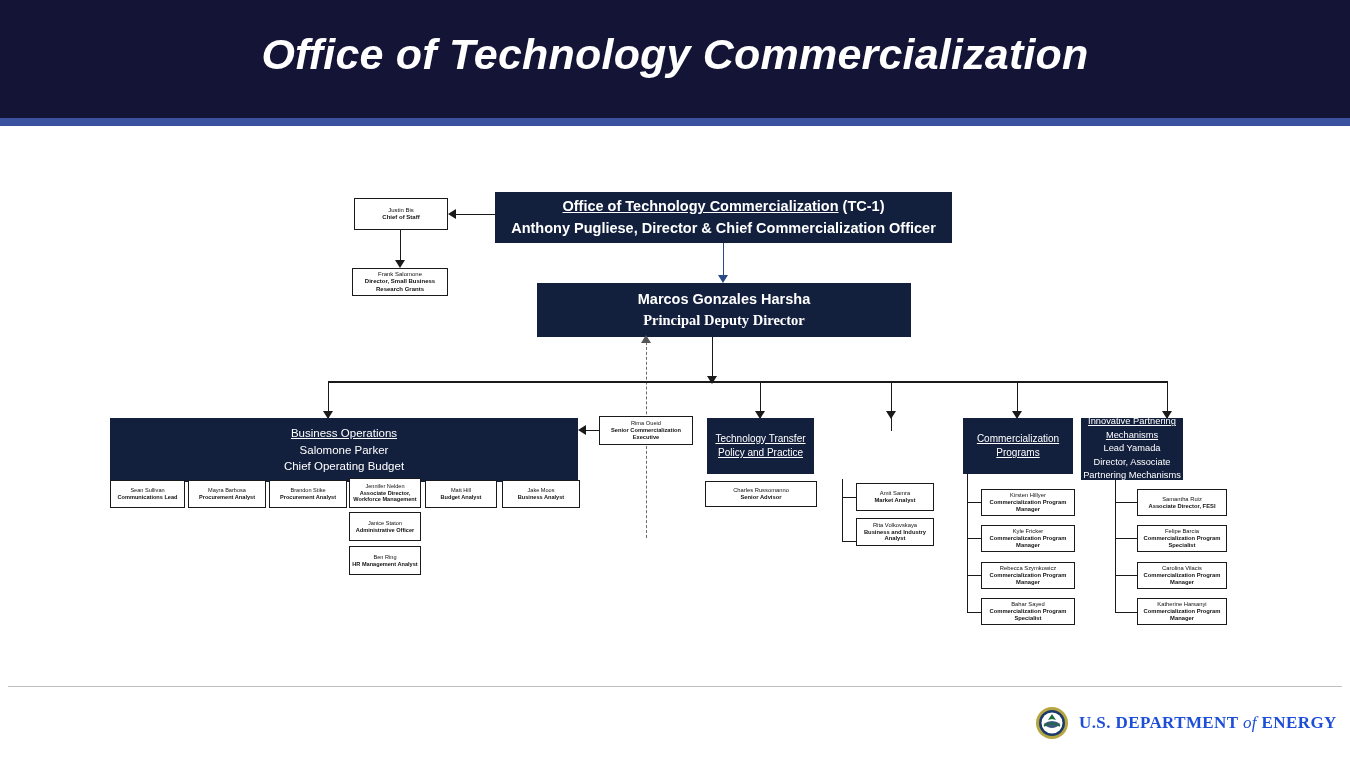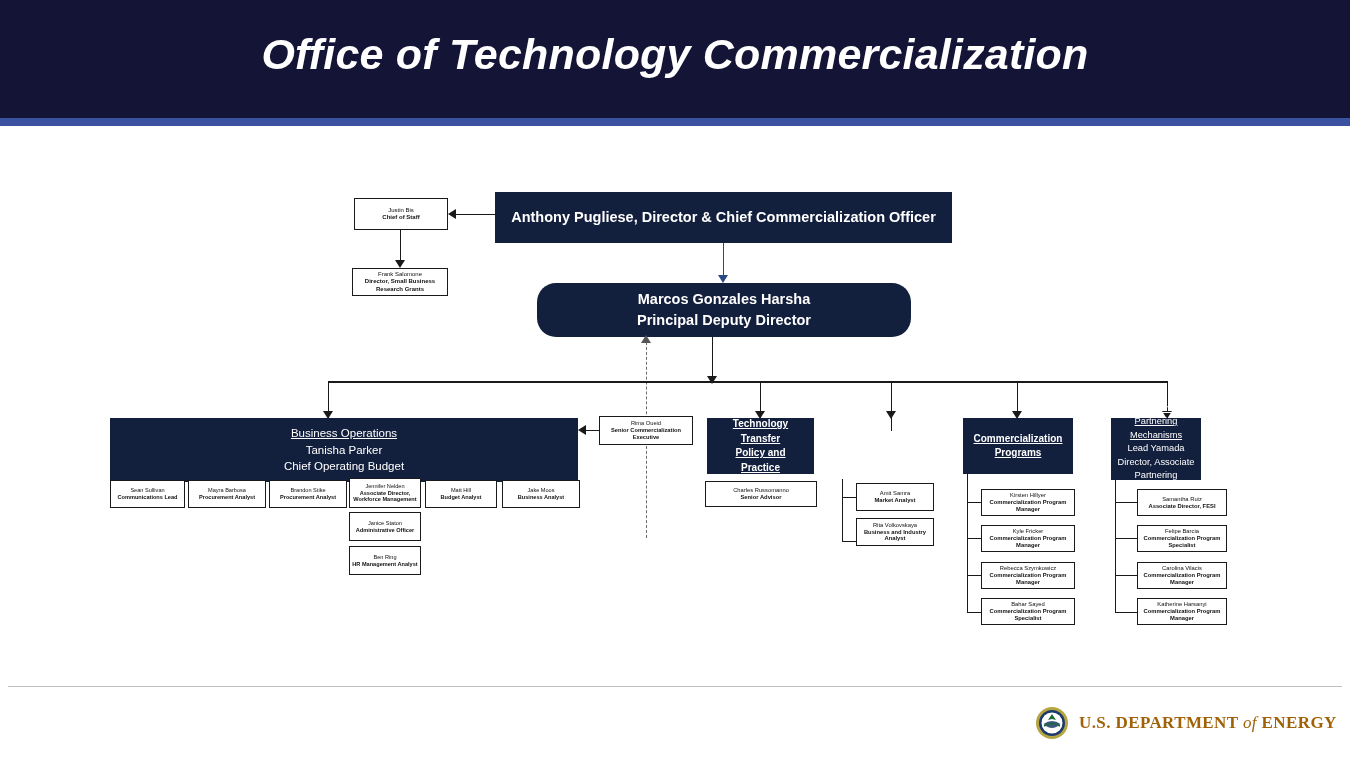--- a/index.html
+++ b/index.html
@@ -84,57 +84,60 @@
   .footer-rule {
     position:absolute; left:8px; top:686px; width:1334px; height:1px;
     background:#bfbfbf;
   }
   .doe {
     position:absolute; left:1035px; top:706px;
     display:flex; align-items:center; gap:10px;
   }
   .doe-seal { width:34px; height:34px; position:relative; }
   .doe-text {
-    color:#a16207; font-size:17px; font-weight:bold;
+    color:#1d4ed8; font-size:17px; font-weight:bold;
     font-family:"Liberation Serif", serif; letter-spacing:0.4px;
   }
   .doe-text .of { font-style:italic; font-weight:normal; }
 </style>
 </head>
 <body>
 
 <div class="banner">
   <div class="banner-title">Office of Technology Commercialization</div>
 </div>
 <div class="banner-rule"></div>
 
 <div class="canvas">
 
   <div class="navy" style="left:495px; top:66px; width:457px; height:51px; font-size:14.5px;">
+    <div style="font-weight:bold;">
+      <span class="ttl">Office of Technology Commercialization</span><span> (TC-1)</span>
+    </div>
     <div style="font-weight:bold;">Anthony Pugliese, Director &amp; Chief Commercialization Officer</div>
   </div>
 
   <div class="wbox" style="left:354px; top:72px; width:94px; height:32px; font-size:6px;">
     <div class="nm">Justin Bis</div>
     <div class="rl">Chief of Staff</div>
   </div>
 
   <div class="ln lnh" style="left:456px; top:88px; width:39px;"></div>
   <div class="arrow arrow-l" style="left:448px; top:83px;"></div>
 
   <div class="wbox" style="left:352px; top:142px; width:96px; height:28px; font-size:6px; padding:0 2px;">
     <div class="nm">Frank Salomone</div>
     <div class="rl">Director, Small Business Research Grants</div>
   </div>
   <div class="ln lnv" style="left:400px; top:104px; height:30px;"></div>
   <div class="arrow arrow-d" style="left:395px; top:134px;"></div>
 
-  <div class="navy" style="left:537px; top:157px; width:374px; height:54px; font-size:14.5px;border-radius:19px;">
+  <div class="navy" style="left:537px; top:157px; width:374px; height:54px; font-size:14.5px;">
     <div style="font-weight:bold;">Marcos Gonzales Harsha</div>
-    <div style="font-weight:bold;">Principal Deputy Director</div>
+    <div style="font-weight:bold;font-family:Liberation Serif, serif;">Principal Deputy Director</div>
   </div>
   <div class="ln lnv lnblue" style="left:723px; top:117px; height:32px;"></div>
   <div class="arrow arrow-db" style="left:718px; top:149px;"></div>
 
   <div class="ln lnv" style="left:712px; top:211px; height:42px;"></div>
   <div class="arrow arrow-d" style="left:707px; top:250px;"></div>
 
   <div class="dash" style="left:646px; top:216px; height:196px;"></div>
   <div class="arrow arrow-u" style="left:641px; top:209px;"></div>
 
@@ -158,21 +161,21 @@
   <div class="wbox" style="left:599px; top:290px; width:94px; height:29px; font-size:5.7px; padding:0 1px;">
     <div class="nm">Rima Oueid</div>
     <div class="rl">Senior Commercialization Executive</div>
   </div>
 
   <div class="ln lnh" style="left:586px; top:304px; width:14px;"></div>
   <div class="arrow arrow-l" style="left:578px; top:299px;"></div>
 
   <div class="navy" style="left:110px; top:292px; width:468px; height:64px; font-size:11.5px;">
     <div class="ttl">Business Operations</div>
-    <div>Tanisha Parker</div>
+    <div>Salomone Parker</div>
     <div>Chief Operating Budget</div>
   </div>
 
   <div class="wbox" style="left:110px; top:354px; width:75px; height:28px; font-size:5.6px;">
     <div class="nm">Sean Sullivan</div>
     <div class="rl">Communications Lead</div>
   </div>
   <div class="wbox" style="left:188px; top:354px; width:78px; height:28px; font-size:5.6px;">
     <div class="nm">Mayra Barbosa</div>
     <div class="rl">Procurement Analyst</div>
@@ -197,41 +200,41 @@
   <div class="wbox" style="left:349px; top:386px; width:72px; height:29px; font-size:5.6px;">
     <div class="nm">Janice Staton</div>
     <div class="rl">Administrative Officer</div>
   </div>
   <div class="wbox" style="left:349px; top:420px; width:72px; height:29px; font-size:5.6px;">
     <div class="nm">Ben Ring</div>
     <div class="rl">HR Management Analyst</div>
   </div>
 
   <div class="navy" style="left:707px; top:292px; width:107px; height:56px; font-size:10px;">
-    <div class="ttl" style="padding:0 20px;font-weight:bold;">Technology Transfer Policy and Practice</div>
+    <div class="ttl" style="padding:0 0;">Technology Transfer Policy and Practice</div>
   </div>
   <div class="wbox" style="left:705px; top:355px; width:112px; height:26px; font-size:5.8px;">
     <div class="nm">Charles Russomanno</div>
     <div class="rl">Senior Advisor</div>
   </div>
 
   <div class="ln lnv" style="left:842px; top:353px; height:62px;"></div>
   <div class="ln lnh" style="left:842px; top:371px; width:15px;"></div>
   <div class="ln lnh" style="left:842px; top:415px; width:15px;"></div>
   <div class="wbox" style="left:856px; top:357px; width:78px; height:28px; font-size:5.8px;">
     <div class="nm">Amit Samra</div>
     <div class="rl">Market Analyst</div>
   </div>
   <div class="wbox" style="left:856px; top:392px; width:78px; height:28px; font-size:5.8px;">
     <div class="nm">Rita Volkovskaya</div>
     <div class="rl">Business and Industry Analyst</div>
   </div>
 
   <div class="navy" style="left:963px; top:292px; width:110px; height:56px; font-size:10px;">
-    <div class="ttl" style="padding:0 4px;font-weight:bold;">Commercialization Programs</div>
+    <div class="ttl" style="padding:0 4px;">Commercialization Programs</div>
   </div>
   <div class="ln lnv" style="left:967px; top:348px; height:138px;"></div>
   <div class="ln lnh" style="left:967px; top:376px; width:15px;"></div>
   <div class="ln lnh" style="left:967px; top:412px; width:15px;"></div>
   <div class="ln lnh" style="left:967px; top:449px; width:15px;"></div>
   <div class="ln lnh" style="left:967px; top:486px; width:15px;"></div>
   <div class="wbox" style="left:981px; top:363px; width:94px; height:27px; font-size:5.8px;">
     <div class="nm">Kirsten Hillyer</div>
     <div class="rl">Commercialization Program Manager</div>
   </div>
@@ -241,21 +244,21 @@
   </div>
   <div class="wbox" style="left:981px; top:436px; width:94px; height:27px; font-size:5.8px;">
     <div class="nm">Rebecca Szymkowicz</div>
     <div class="rl">Commercialization Program Manager</div>
   </div>
   <div class="wbox" style="left:981px; top:472px; width:94px; height:27px; font-size:5.8px;">
     <div class="nm">Bahar Sayed</div>
     <div class="rl">Commercialization Program Specialist</div>
   </div>
 
-  <div class="navy" style="left:1111px; top:292px; width:90px; height:62px; font-size:9.3px;">
+  <div class="navy" style="left:1081px; top:292px; width:102px; height:62px; font-size:9.3px;">
     <div class="ttl" style="padding:0 2px;">Innovative Partnering Mechanisms</div>
     <div>Lead Yamada</div>
     <div>Director, Associate Partnering Mechanisms</div>
   </div>
   <div class="ln lnv" style="left:1115px; top:354px; height:132px;"></div>
   <div class="ln lnh" style="left:1115px; top:376px; width:22px;"></div>
   <div class="ln lnh" style="left:1115px; top:412px; width:22px;"></div>
   <div class="ln lnh" style="left:1115px; top:449px; width:22px;"></div>
   <div class="ln lnh" style="left:1115px; top:486px; width:22px;"></div>
   <div class="wbox" style="left:1137px; top:363px; width:90px; height:27px; font-size:5.8px;">

